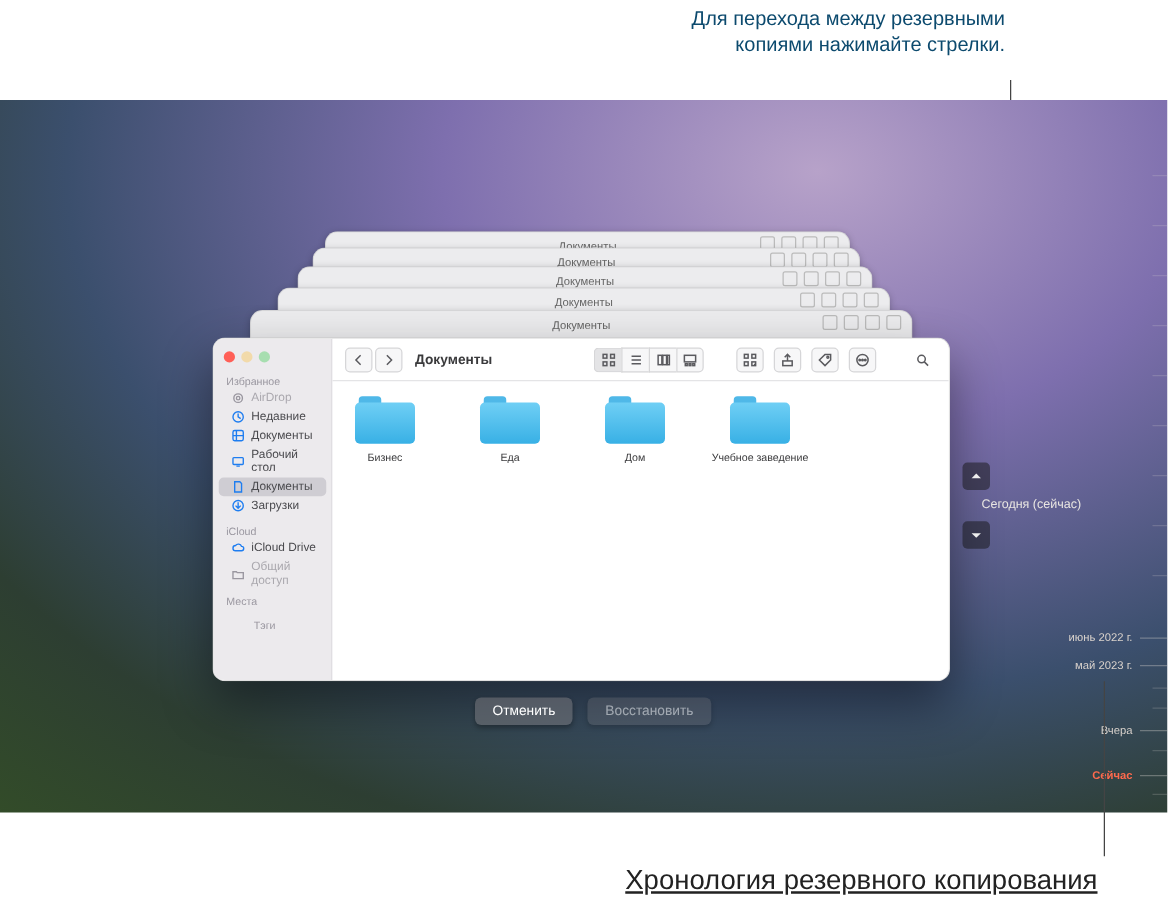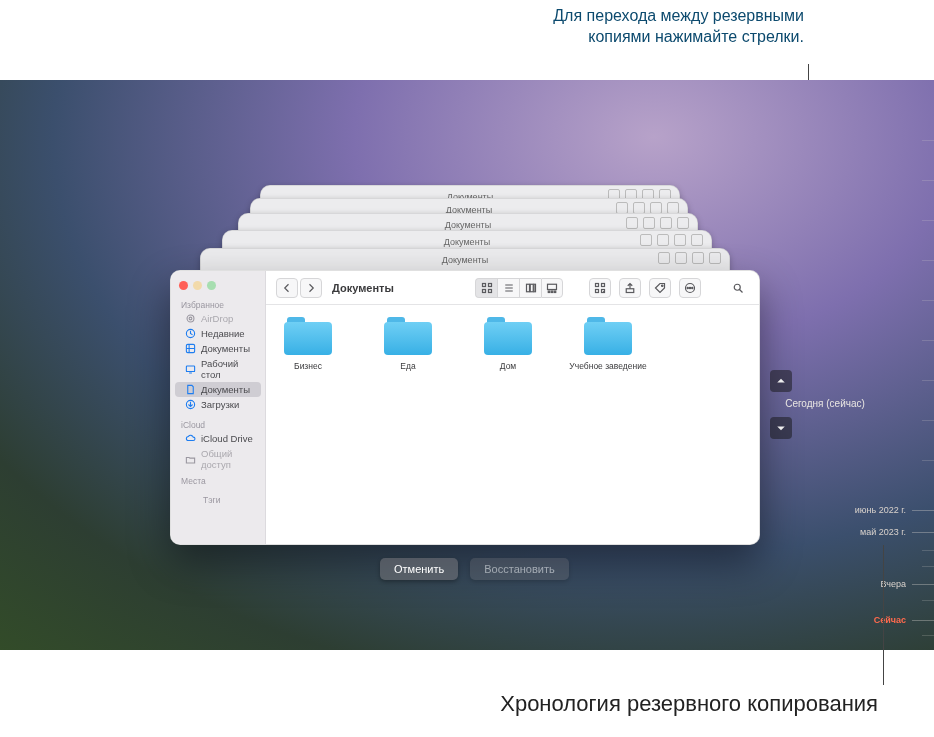--- a/index.html
+++ b/index.html
@@ -1,21 +1,21 @@
 <!DOCTYPE html>
 <html><head>
 <meta charset="utf-8">
 <style>
   * { box-sizing: border-box; margin: 0; padding: 0; }
   html, body { width: 934px; height: 737px; overflow: hidden; font-family: -apple-system, "Helvetica Neue", Arial, sans-serif; background: #fff; }
   .stage { position: relative; width: 934px; height: 737px; }
 
   
   .callout-top { position: absolute; top: 6px; right: 130px; font-size: 16px; color: #0c4a6e; text-align: right; line-height: 1.3; }
-  .callout-bottom { position: absolute; bottom: 20px; right: 56px; font-size: 22px; color: #222; text-align: center; }
+  .callout-bottom { position: absolute; bottom: 20px; right: 56px; font-size: 22px; color: #222; text-align: center; text-decoration: underline; }
   .callout-line { position: absolute; background: #444; }
 
   
   .desktop {
     position: absolute; left: 0; top: 80px; width: 934px; height: 570px;
     background:
       radial-gradient(ellipse 1000px 700px at 70% 10%, #b7a2c9 0%, #7e6fae 30%, #3b4f6d 60%, #2d3e32 80%, #334d28 100%);
     overflow: hidden;
   }
 

